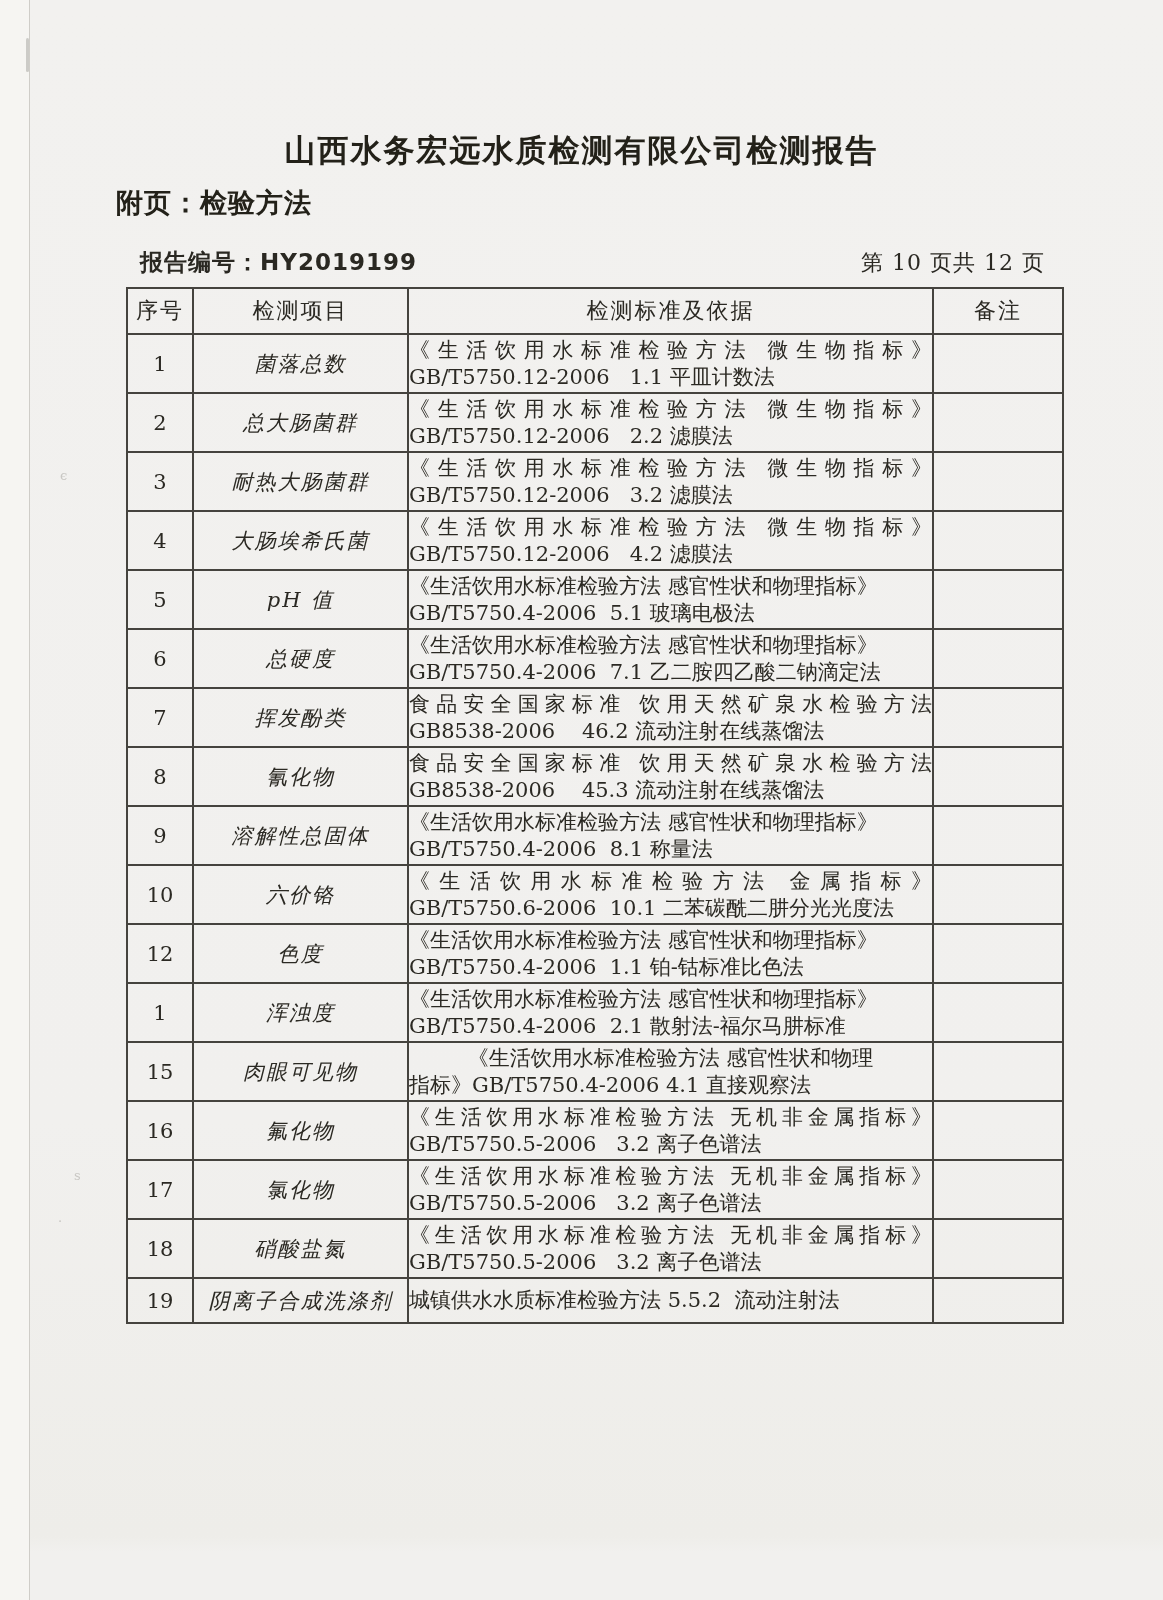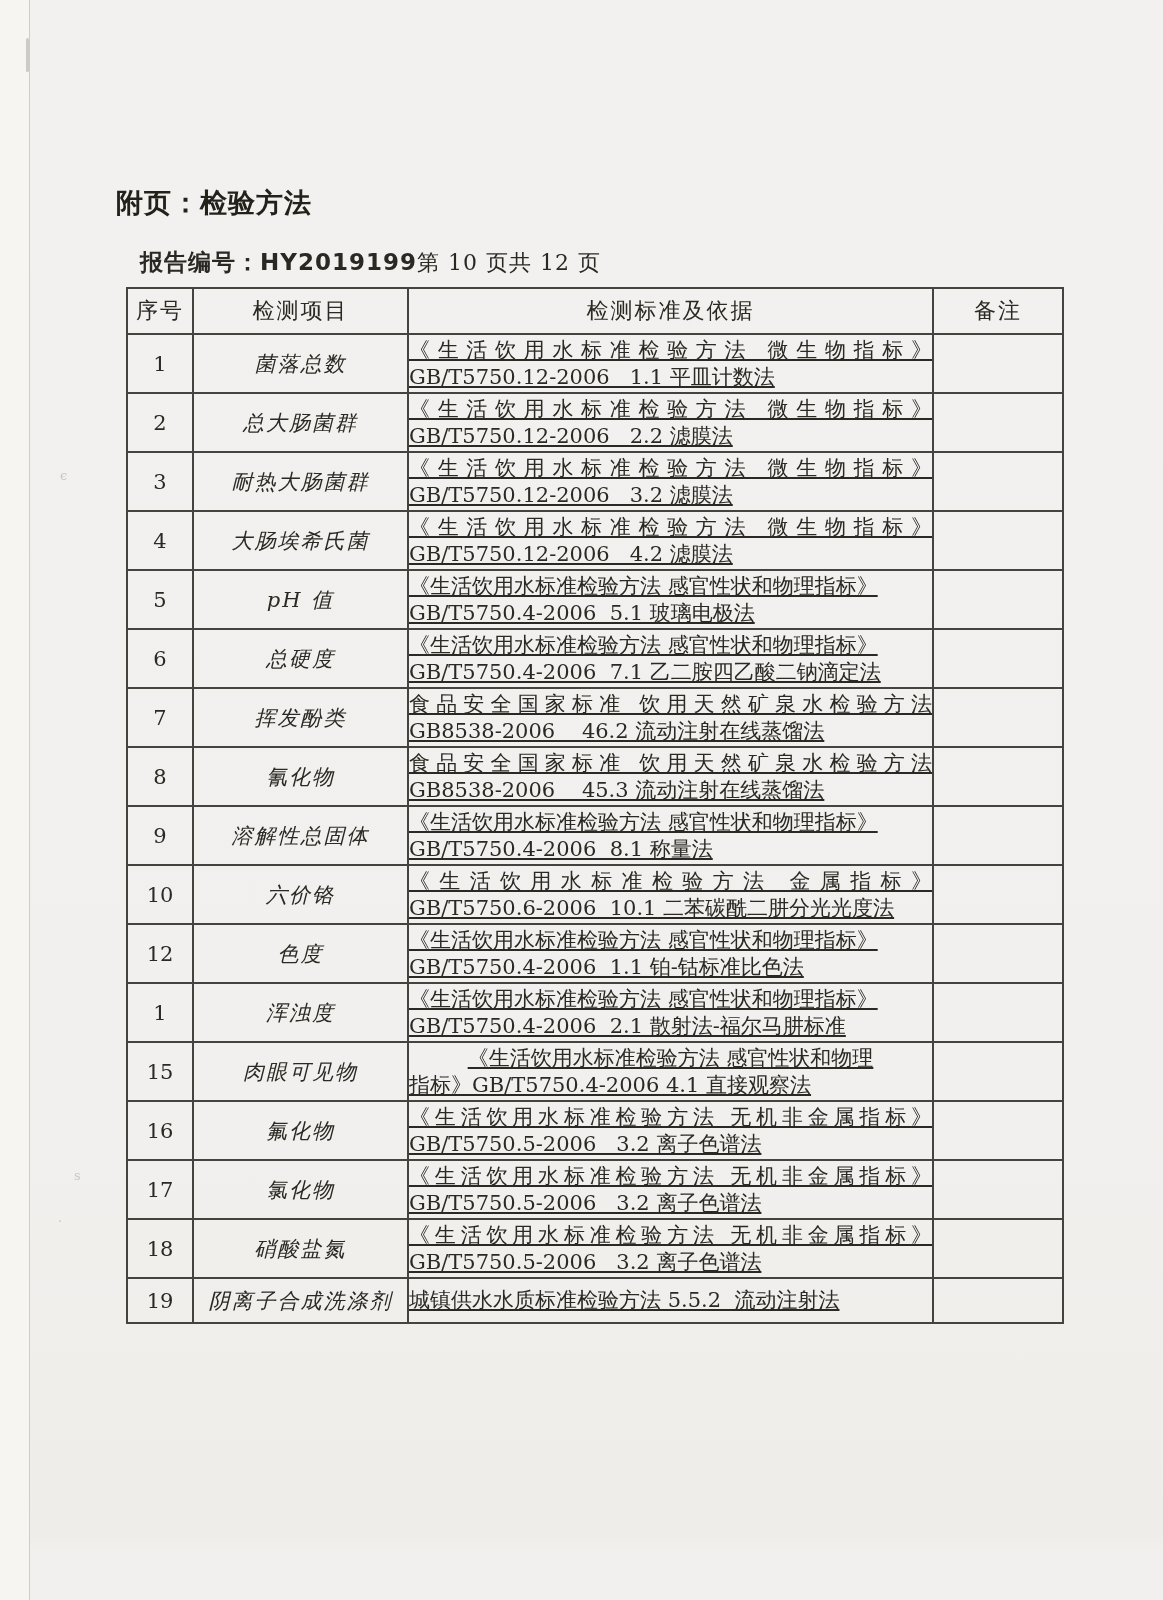--- a/index.html
+++ b/index.html
@@ -32,21 +32,21 @@
     color:#232119;
   }
   .subtitle {
     position:absolute; top:185px; left:116px;
     font-family:"DejaVu Sans","Liberation Sans",sans-serif;
     font-weight:bold; font-size:27px; letter-spacing:1px;
     color:#232119;
   }
   .meta {
     position:absolute; top:247px; left:140px; width:905px;
-    display:flex; align-items:baseline;
+    display:flex; justify-content:space-between; align-items:baseline;
   }
   .report-no {
     font-family:"DejaVu Sans","Liberation Sans",sans-serif;
     font-weight:600; font-size:23px; letter-spacing:1px; color:#2a2822;
   }
   .page-indicator { font-size:22px; letter-spacing:1px; color:#2a2822; }
 
   table.methods {
     position:absolute; left:126px; top:287px;
     width:936px; table-layout:fixed; border-collapse:collapse;
@@ -56,39 +56,40 @@
     border:2px solid #45433e; padding:0; vertical-align:middle;
     overflow:hidden;
   }
   table.methods th {
     height:44px; font-weight:normal; font-size:22px; text-align:center;
     letter-spacing:2px;
   }
   th.h-left { text-align:left; padding-left:13px;border-radius:16px; }
   td.c-no { height:57px; text-align:center; font-size:21px; }
   td.c-item { text-align:center; letter-spacing:2px;font-style:italic; }
-  td.c-std { padding:1px 10px 1px 9px;text-decoration:underline; }
+  td.c-std { padding:1px 10px 1px 9px; }
   .l1, .l2 { line-height:27px; }
   .l2 { white-space:pre; }
   .l1.left { white-space:pre; }
   .l1.spread { text-align:justify; text-align-last:justify; white-space:normal; }
   .l1.center { text-align:center; white-space:pre; }
   tr.single td.c-no { height:43px; }
   tr.single .l1 { line-height:41px; }
 </style>
 </head>
 <body>
 
 <div class="page">
   <div class="paper-edge"></div>
   <div class="edge-shadow"></div>
   <div class="speck" style="left:60px; top:468px;">є</div>
   <div class="speck" style="left:74px; top:1168px;">ѕ</div>
   <div class="speck" style="left:58px; top:1214px;">·</div>
 
+  <h1 class="title">山西水务宏远水质检测有限公司检测报告</h1>
 
   <div class="subtitle">附页：检验方法</div>
 
   <div class="meta">
     <span class="report-no"><span>报告编号：</span><span>HY2019199</span></span>
     <span class="page-indicator">第 10 页共 12 页</span>
   </div>
 
   <table class="methods">
     <colgroup>

